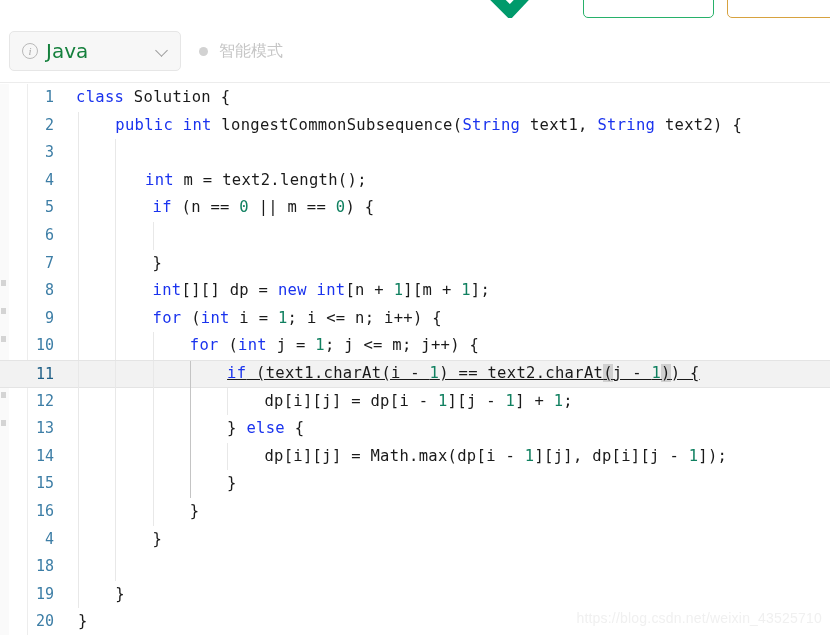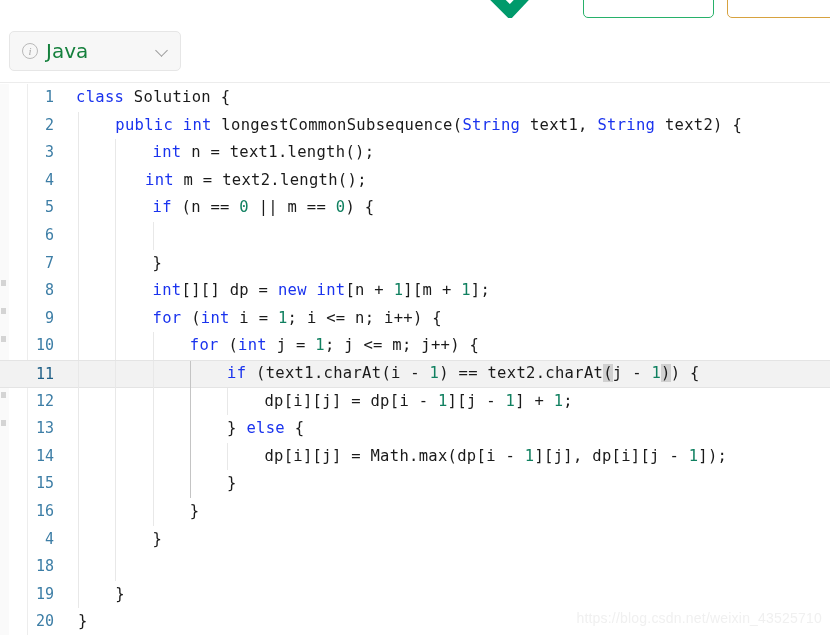--- a/index.html
+++ b/index.html
@@ -182,21 +182,21 @@
     font-family: "DejaVu Sans Mono", monospace;
   }
   .row.active .ln { color: #1f5f86; }
   .src {
     position: absolute;
     left: 78px;
     line-height: 27.6px;
     color: #1a1a1a;
     letter-spacing: 0.02em;
   }
-  .row.active .src { line-height: 25.6px; }
+  .row.active .src { line-height: 25.6px; text-decoration: underline; }
 
   
   .guide {
     position: absolute;
     width: 1px;
     background: #e8e8e8;
   }
   .guide.strong { background: #c4c4c4; }
 
   
@@ -227,37 +227,41 @@
     </div>
     <div class="btn-outline btn-green"></div>
     <div class="btn-outline btn-orange"></div>
   </div>
 
   <div class="toolbar">
     <div class="lang-select">
       <span class="info-icon">i</span>
       <span class="lang-label">Java</span>
       <span class="chevron"></span>
+    </div>
+    <div class="smart-mode">
+      <span class="dot"></span>
+      <span class="smart-label">智能模式</span>
     </div>
   </div>
 
   <div class="editor">
     <div class="left-rail">
         <div class="rail-mark" style="top: 196px;"></div>
         <div class="rail-mark" style="top: 224px;"></div>
         <div class="rail-mark" style="top: 252px;"></div>
         <div class="rail-mark" style="top: 280px;"></div>
         <div class="rail-mark" style="top: 308px;"></div>
         <div class="rail-mark" style="top: 336px;"></div>
       </div>
     <div class="gutter-edge"></div>
     <div class="code" id="code-body">
         <div class="row"><span class="ln">1</span><span class="src" style="left: 76px;"><span class="kw">class</span> Solution {</span></div>
         <div class="row"><div class="guide" style="left: 78px; top: 0px; height: 27.6px;"></div><span class="ln">2</span><span class="src" style="left: 115.28px;"><span class="kw">public</span> <span class="kw">int</span> longestCommonSubsequence(<span class="kw">String</span> text1, <span class="kw">String</span> text2) {</span></div>
-        <div class="row"><div class="guide" style="left: 78px; top: 0px; height: 27.6px;"></div><div class="guide" style="left: 115.28px; top: 0px; height: 27.6px;"></div><span class="ln">3</span><span class="src" style="left: 152.56px;"><span class="kw">int</span> n = text1.length();</span></div>
+        <div class="row"><div class="guide" style="left: 78px; top: 0px; height: 27.6px;"></div><div class="guide" style="left: 115.28px; top: 0px; height: 27.6px;"></div><span class="ln">3</span></div>
         <div class="row"><div class="guide" style="left: 78px; top: 0px; height: 27.6px;"></div><div class="guide" style="left: 115.28px; top: 0px; height: 27.6px;"></div><span class="ln">4</span><span class="src" style="left: 145px;"><span class="kw">int</span> m = text2.length();</span></div>
         <div class="row"><div class="guide" style="left: 78px; top: 0px; height: 27.6px;"></div><div class="guide" style="left: 115.28px; top: 0px; height: 27.6px;"></div><span class="ln">5</span><span class="src" style="left: 152.56px;"><span class="kw">if</span> (n == <span class="num">0</span> || m == <span class="num">0</span>) {</span></div>
         <div class="row"><div class="guide" style="left: 78px; top: 0px; height: 27.6px;"></div><div class="guide" style="left: 115.28px; top: 0px; height: 27.6px;"></div><div class="guide" style="left: 152.56px; top: 0px; height: 27.6px;"></div><span class="ln">6</span></div>
         <div class="row"><div class="guide" style="left: 78px; top: 0px; height: 27.6px;"></div><div class="guide" style="left: 115.28px; top: 0px; height: 27.6px;"></div><span class="ln">7</span><span class="src" style="left: 152.56px;">}</span></div>
         <div class="row"><div class="guide" style="left: 78px; top: 0px; height: 27.6px;"></div><div class="guide" style="left: 115.28px; top: 0px; height: 27.6px;"></div><span class="ln">8</span><span class="src" style="left: 152.56px;"><span class="kw">int</span>[][] dp = <span class="kw">new</span> <span class="kw">int</span>[n + <span class="num">1</span>][m + <span class="num">1</span>];</span></div>
         <div class="row"><div class="guide" style="left: 78px; top: 0px; height: 27.6px;"></div><div class="guide" style="left: 115.28px; top: 0px; height: 27.6px;"></div><span class="ln">9</span><span class="src" style="left: 152.56px;"><span class="kw">for</span> (<span class="kw">int</span> i = <span class="num">1</span>; i &lt;= n; i++) {</span></div>
         <div class="row"><div class="guide" style="left: 78px; top: 0px; height: 27.6px;"></div><div class="guide" style="left: 115.28px; top: 0px; height: 27.6px;"></div><div class="guide" style="left: 152.56px; top: 0px; height: 27.6px;"></div><span class="ln">10</span><span class="src" style="left: 189.84px;"><span class="kw">for</span> (<span class="kw">int</span> j = <span class="num">1</span>; j &lt;= m; j++) {</span></div>
         <div class="row active"><div class="guide" style="left: 78px; top: 0px; height: 27.6px;"></div><div class="guide" style="left: 115.28px; top: 0px; height: 27.6px;"></div><div class="guide" style="left: 152.56px; top: 0px; height: 27.6px;"></div><div class="guide strong" style="left: 189.84px; top: 0px; height: 27.6px;"></div><span class="ln">11</span><span class="src" style="left: 227.12px;"><span class="kw">if</span> (text1.charAt(i - <span class="num">1</span>) == text2.charAt<span class="brk">(</span>j - <span class="num">1</span><span class="brk">)</span>) {</span></div>
         <div class="row"><div class="guide" style="left: 78px; top: 0px; height: 27.6px;"></div><div class="guide" style="left: 115.28px; top: 0px; height: 27.6px;"></div><div class="guide" style="left: 152.56px; top: 0px; height: 27.6px;"></div><div class="guide strong" style="left: 189.84px; top: 0px; height: 27.6px;"></div><div class="guide" style="left: 227.12px; top: 0px; height: 27.6px;"></div><span class="ln">12</span><span class="src" style="left: 264.4px;">dp[i][j] = dp[i - <span class="num">1</span>][j - <span class="num">1</span>] + <span class="num">1</span>;</span></div>
         <div class="row"><div class="guide" style="left: 78px; top: 0px; height: 27.6px;"></div><div class="guide" style="left: 115.28px; top: 0px; height: 27.6px;"></div><div class="guide" style="left: 152.56px; top: 0px; height: 27.6px;"></div><div class="guide strong" style="left: 189.84px; top: 0px; height: 27.6px;"></div><span class="ln">13</span><span class="src" style="left: 227.12px;">} <span class="kw">else</span> {</span></div>

